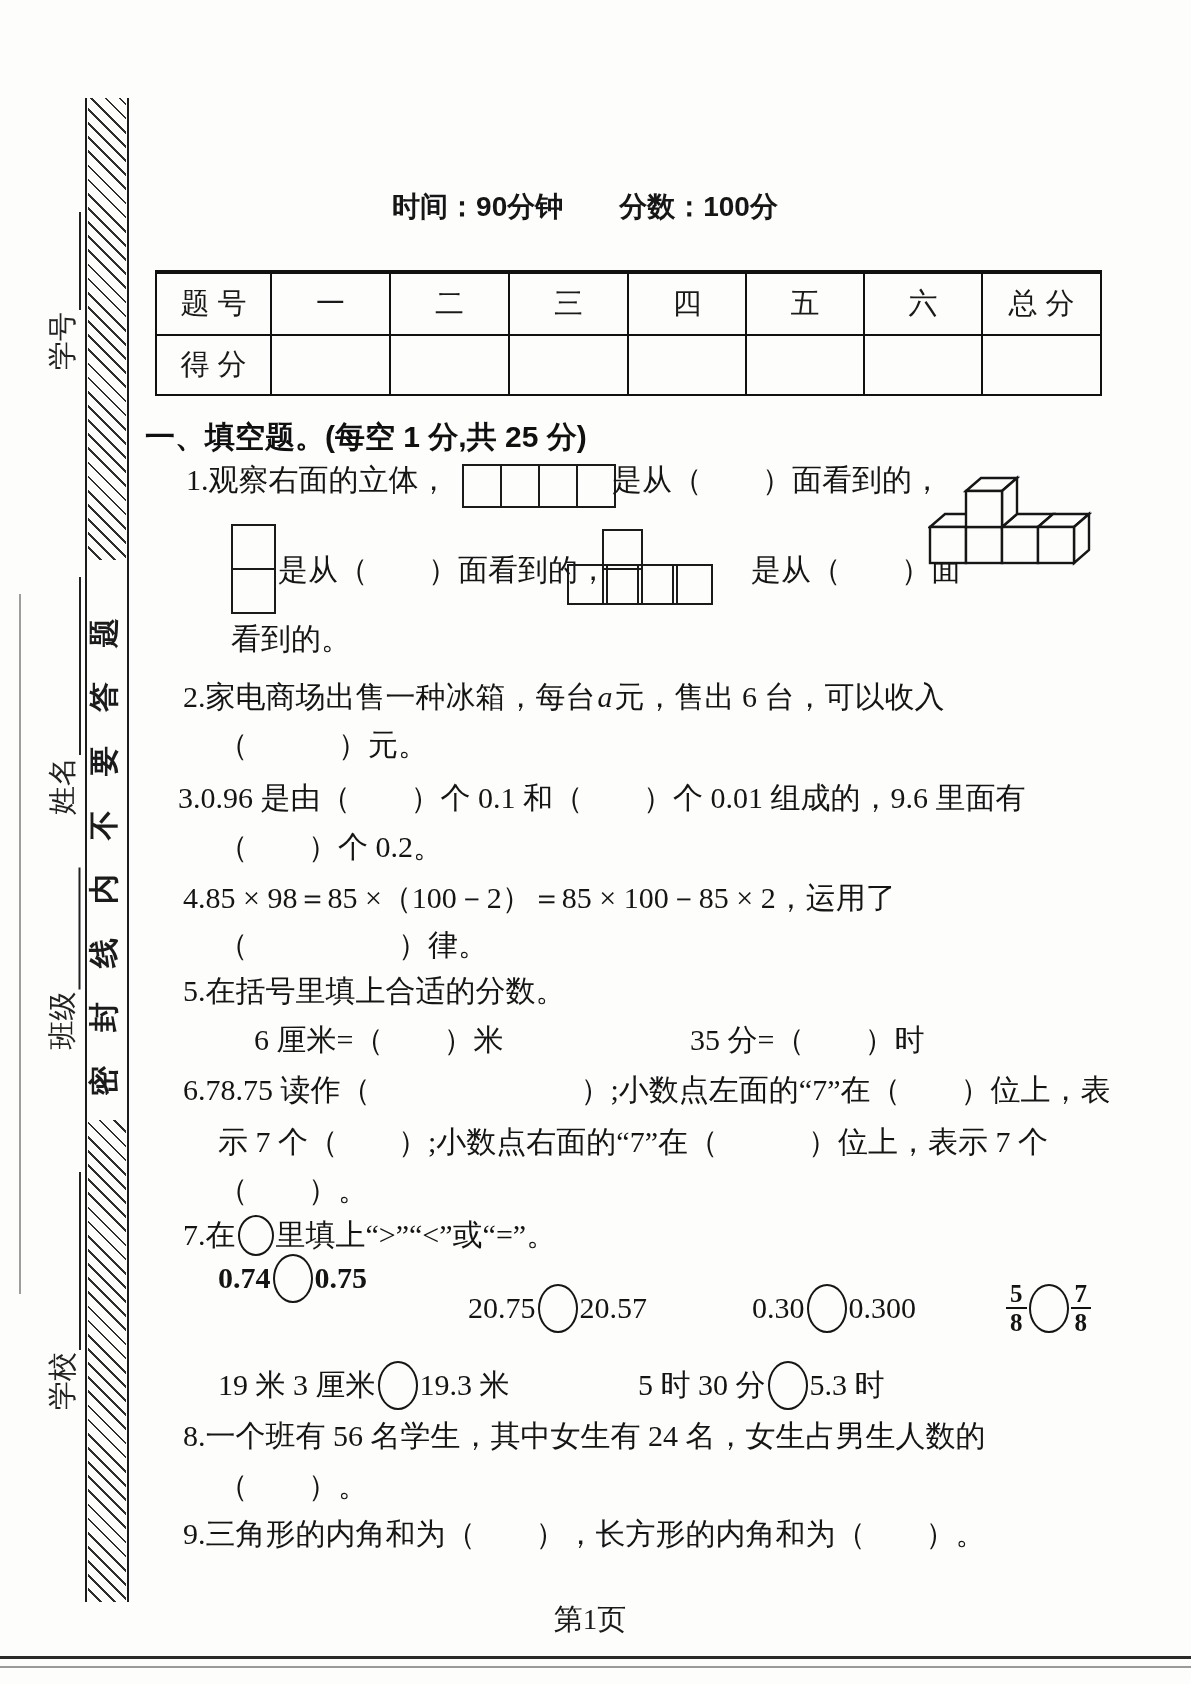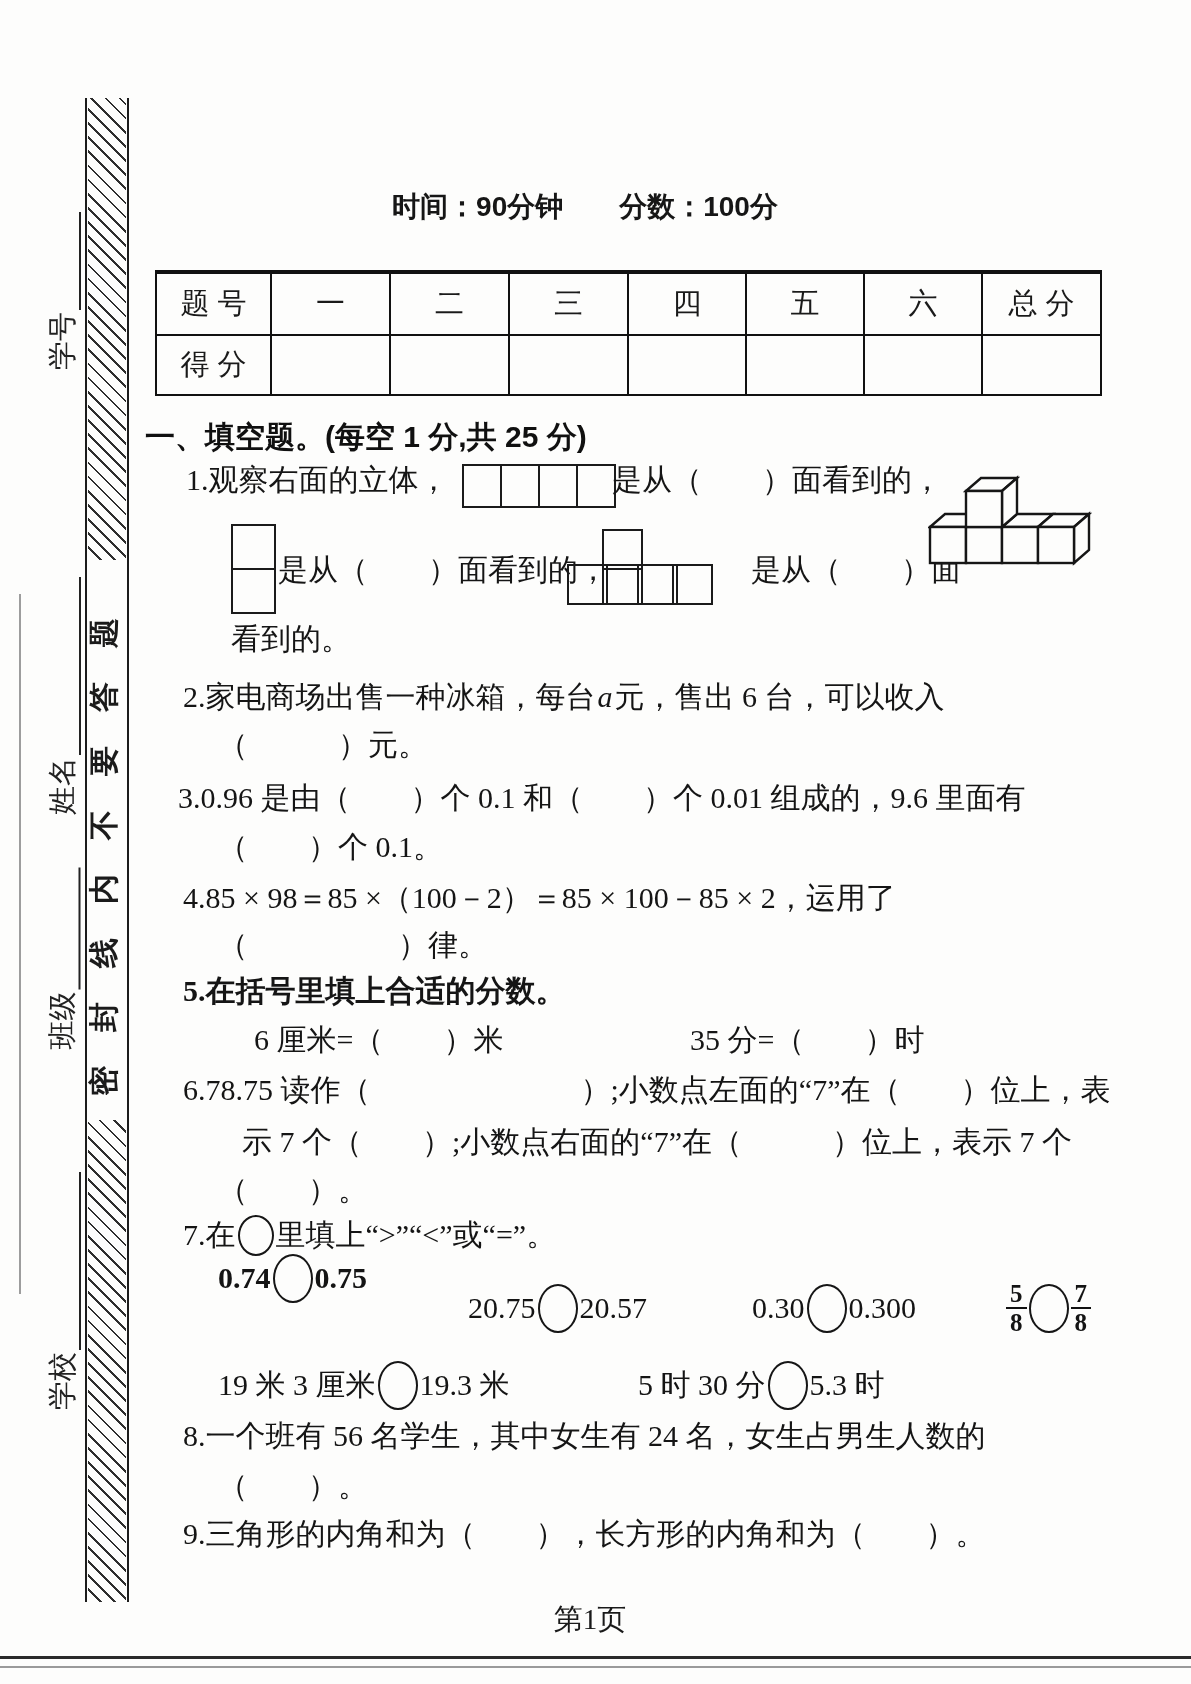--- a/index.html
+++ b/index.html
@@ -183,31 +183,31 @@
       <polygon points="38,25 53,12 89,12 74,25"></polygon>
       <polygon points="74,25 89,12 89,48 74,61"></polygon>
       <rect x="38" y="25" width="36" height="36"></rect>
     </g>
   </svg>
 
   <div class="t" style="left:183px;top:678px;"><span>2.家电商场出售一种冰箱，每台</span><span class="italic-var">a</span><span>元，售出 6 台，可以收入</span></div>
   <div class="t" style="left:218px;top:726px;">（　　　）元。</div>
 
   <div class="t" style="left:178px;top:779px;">3.0.96 是由（　　）个 0.1 和（　　）个 0.01 组成的，9.6 里面有</div>
-  <div class="t" style="left:218px;top:828px;">（　　）个 0.1。</div>
+  <div class="t" style="left:218px;top:828px;">（　　）个 0.2。</div>
 
   <div class="t" style="left:183px;top:879px;">4.85 × 98＝85 ×（100－2）＝85 × 100－85 × 2，运用了</div>
   <div class="t" style="left:218px;top:926px;">（　　　　　）律。</div>
 
-  <div class="t" style="left:183px;top:972px;font-weight:bold;">5.在括号里填上合适的分数。</div>
+  <div class="t" style="left:183px;top:972px;">5.在括号里填上合适的分数。</div>
   <div class="t" style="left:218px;top:1021px;margin-left:36px;">6 厘米=（　　）米</div>
   <div class="t" style="left:690px;top:1021px;">35 分=（　　）时</div>
 
   <div class="t" style="left:183px;top:1071px;">6.78.75 读作（　　　　　　　）;小数点左面的“7”在（　　）位上，表</div>
-  <div class="t" style="left:218px;top:1123px;margin-left:24px;">示 7 个（　　）;小数点右面的“7”在（　　　）位上，表示 7 个</div>
+  <div class="t" style="left:218px;top:1123px;">示 7 个（　　）;小数点右面的“7”在（　　　）位上，表示 7 个</div>
   <div class="t" style="left:218px;top:1171px;">（　　）。</div>
 
   <div class="cmp" style="left:183px;top:1208px;text-align:center;">
     <span class="txt">7.在</span>
     <span class="circle small"></span>
     <span class="txt">里填上“&gt;”“&lt;”或“=”。</span>
   </div>
 
   <div class="cmp" style="left:218px;top:1251px;font-weight:bold;">
     <span class="txt">0.74</span>

